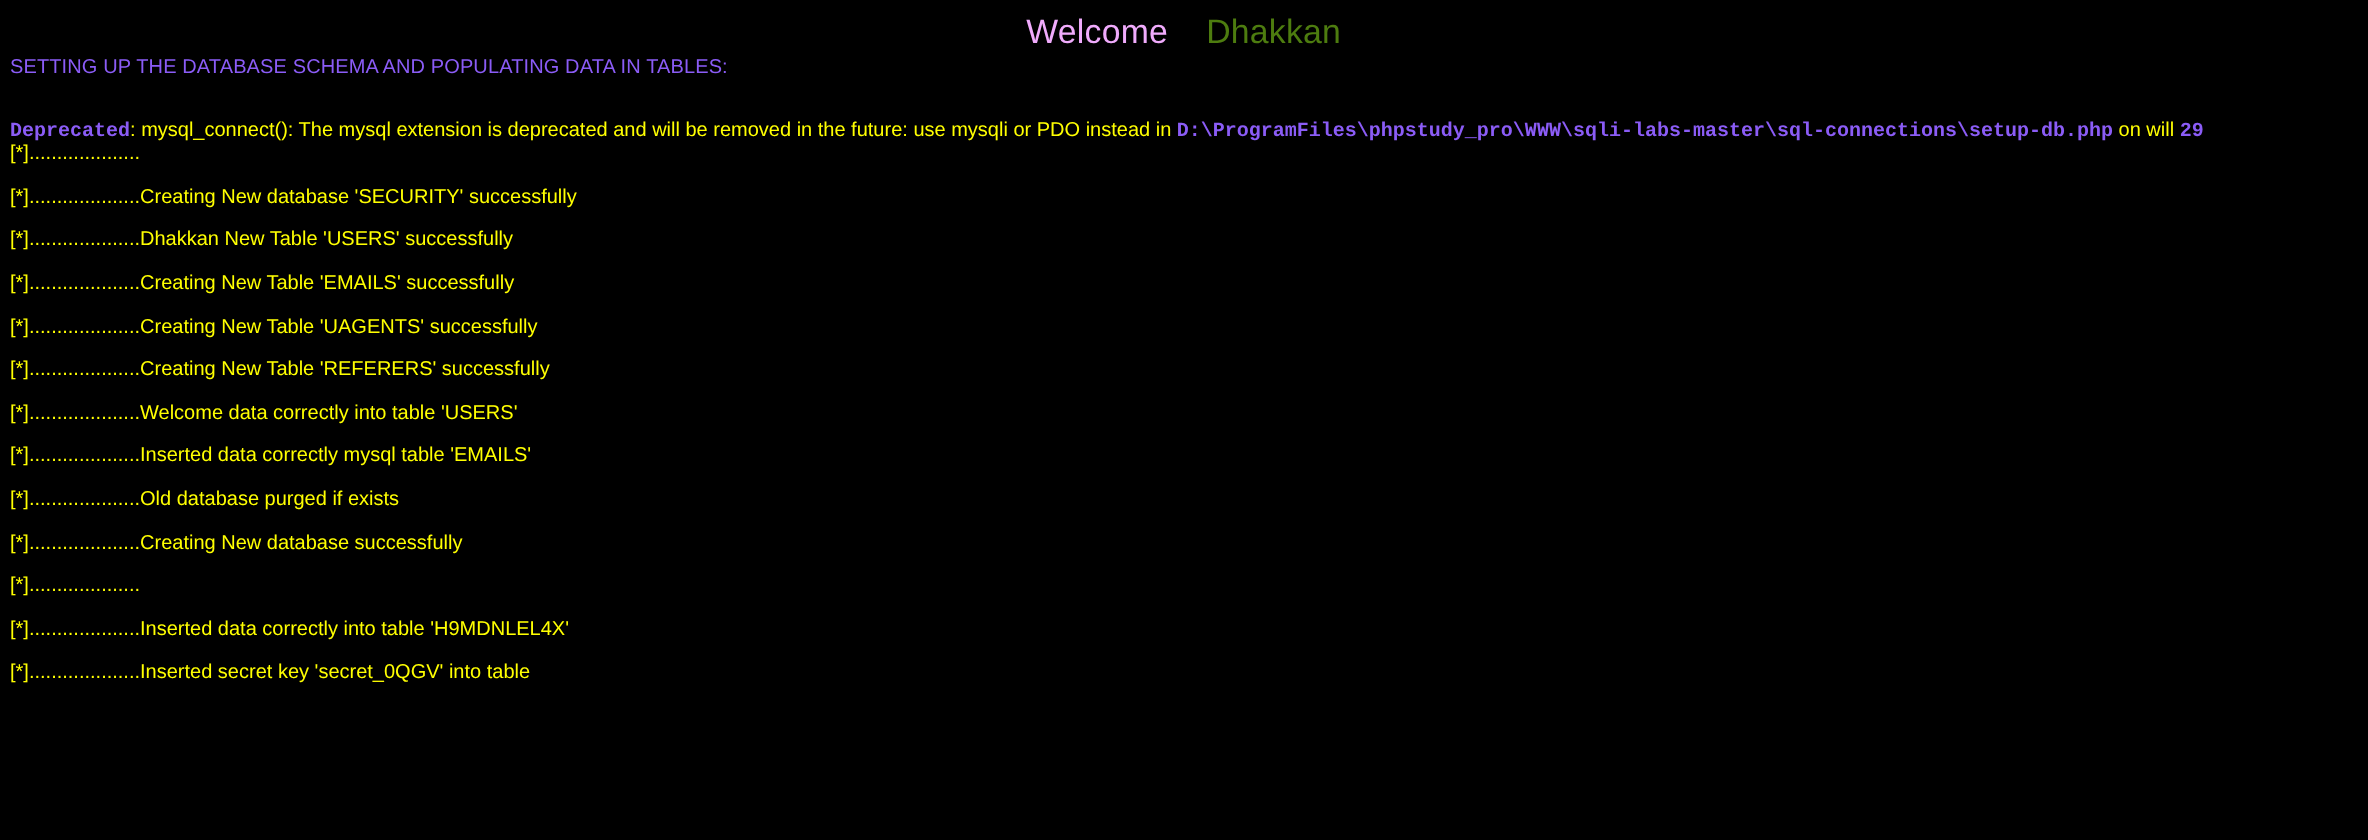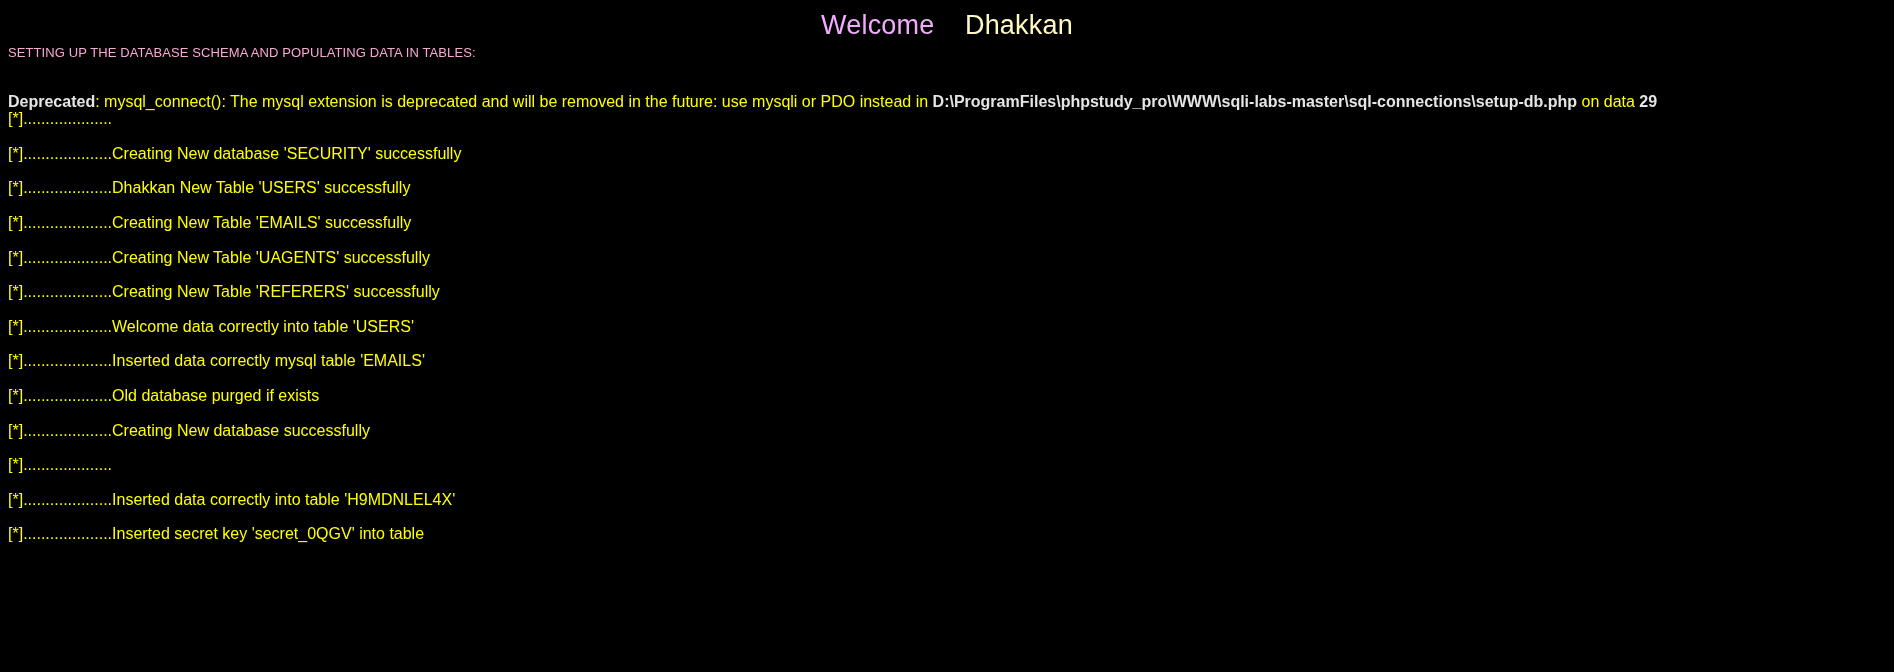--- a/index.html
+++ b/index.html
@@ -26,47 +26,48 @@
     box-sizing: border-box;
   }
   .welcome-word {
     font-size: 27px;
     color: #f0abfc;
     font-weight: 400;
     letter-spacing: 0.2px;
   }
   .welcome-user {
     font-size: 27px;
-    color: #fef9c3;
+    color: #4d7c0f;
     font-weight: 400;
     margin-left: 26px;
     letter-spacing: 0.2px;
   }
 
   
   .setup-title {
     margin: 11px 12px 0 8px;
-    font-size: 13px;
-    color: #f9a8d4;
+    font-size: 16px;
+    color: #8b5cf6;
     font-weight: 400;
     letter-spacing: 0.1px;
     white-space: nowrap;
   }
 
   
   .warning-block {
     margin: 33px 0 0 8px;
     font-size: 16px;
     line-height: 1.08;
     color: #ffff00;
     white-space: nowrap;
   }
   .warning-block b {
     font-weight: bold;
-    color: #e5e5e5;
+    color: #8b5cf6;
+    font-family: Liberation Mono, monospace;
   }
 
   
   .log-list {
     margin: 0;
     padding: 0;
     list-style: none;
   }
   .log-line {
     margin: 0 0 0 8px;
@@ -89,21 +90,21 @@
 <body>
 
 <div class="page-header">
   <span class="welcome-word">Welcome</span>
   <span class="welcome-user">Dhakkan</span>
 </div>
 
 <div class="setup-title">SETTING UP THE DATABASE SCHEMA AND POPULATING DATA IN TABLES:</div>
 
 <div class="warning-block">
-  <b>Deprecated</b><span>: mysql_connect(): The mysql extension is deprecated and will be removed in the future: use mysqli or PDO instead in </span><b>D:\ProgramFiles\phpstudy_pro\WWW\sqli-labs-master\sql-connections\setup-db.php</b><span> on data </span><b>29</b>
+  <b>Deprecated</b><span>: mysql_connect(): The mysql extension is deprecated and will be removed in the future: use mysqli or PDO instead in </span><b>D:\ProgramFiles\phpstudy_pro\WWW\sqli-labs-master\sql-connections\setup-db.php</b><span> on will </span><b>29</b>
 </div>
 
 <ul class="log-list">
     <li class="log-line first-line">
       <span>[*]</span>
       <span class="log-dots">....................</span>
     </li>
     <li class="log-line">
       <span>[*]</span>
       <span class="log-dots">....................</span>

